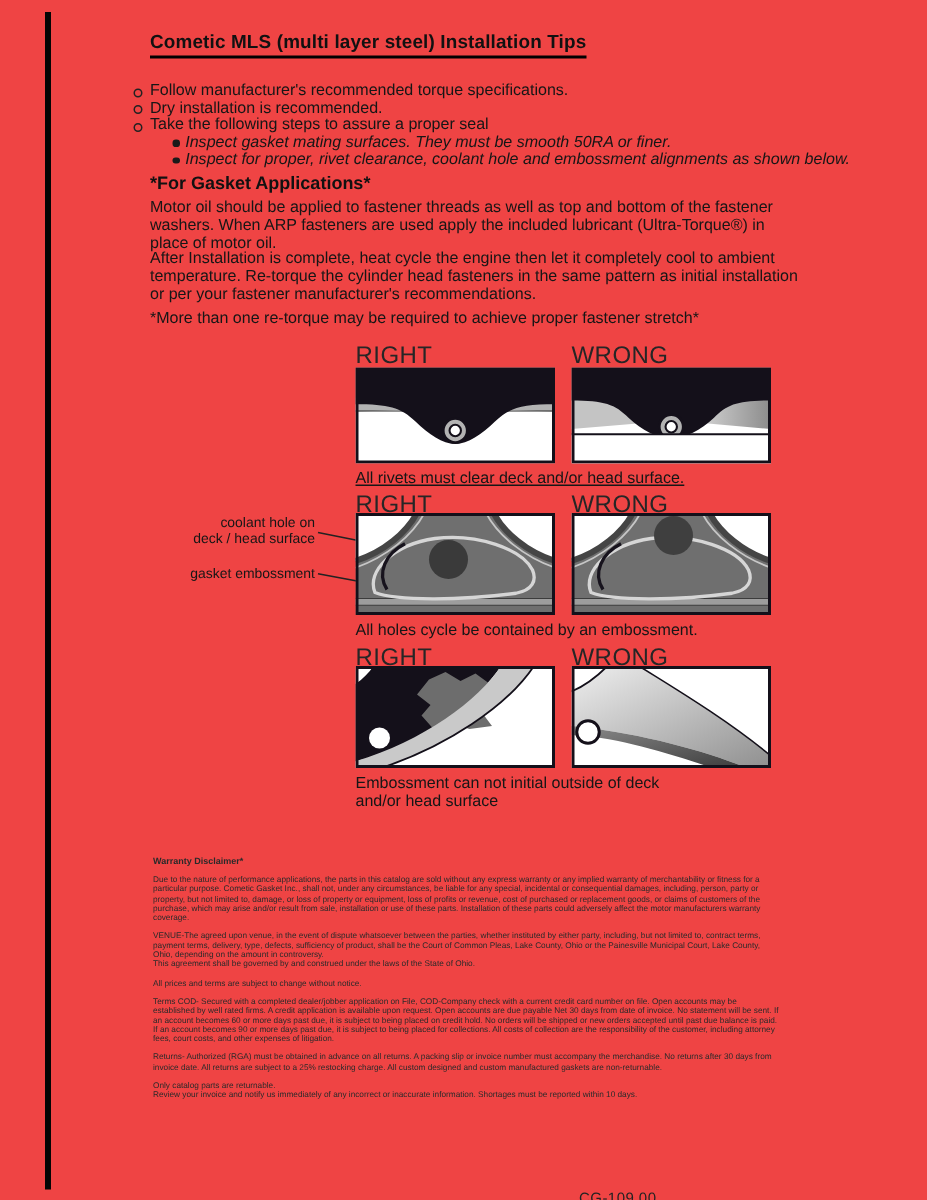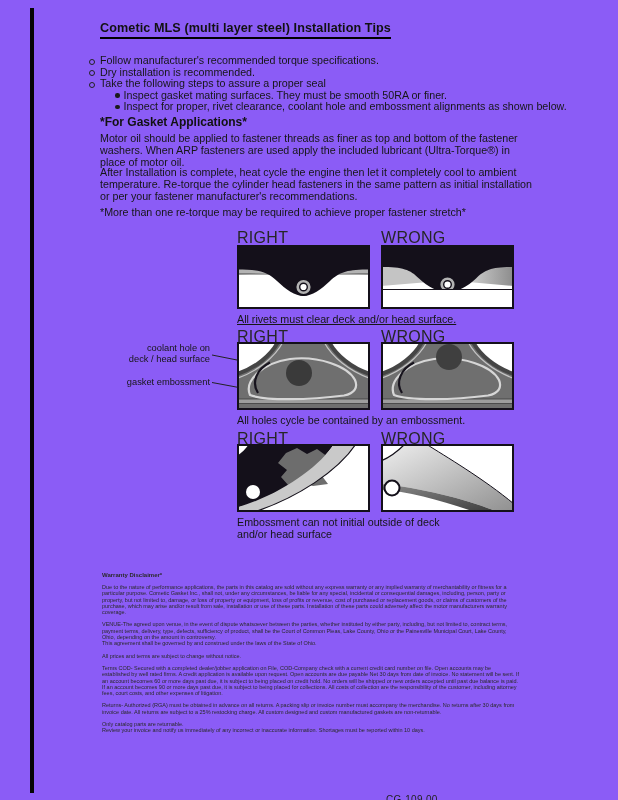--- a/index.html
+++ b/index.html
@@ -1,27 +1,27 @@
 <!DOCTYPE html>
 <html><head>
 <meta charset="utf-8">
 <style>
   html,body{margin:0;padding:0;background:#ffffff;}
   .page{
-    position:relative;width:618px;height:800px;background:#8b5cf6;overflow:hidden;
+    position:relative;width:618px;height:800px;background:#ef4444;overflow:hidden;
     font-family:"Liberation Sans", sans-serif;color:#1c1c1c;
   }
   .scan-bar{position:absolute;left:30px;top:8px;width:3.5px;height:785px;background:#050505;}
   .title{
     position:absolute;left:100px;top:21px;font-size:12.6px;font-weight:bold;color:#111;
     border-bottom:2px solid #000;padding-bottom:2px;letter-spacing:.1px;
   }
   .bullets{position:absolute;left:89px;top:45px;font-size:10.7px;line-height:11.6px;color:#161616;margin-top:10px;}
   .brow{display:flex;align-items:flex-start;}
-  .brow.sub{margin-left:26px;}
+  .brow.sub{margin-left:26px;font-style:italic;}
   .ob{width:4px;height:4px;border:1px solid #222;border-radius:50%;margin:3.5px 5px 0 0;flex:0 0 auto;}
   .fb{width:4.5px;height:4.5px;background:#1a1a1a;border-radius:50%;margin:3.5px 4px 0 0;flex:0 0 auto;}
   .dheading{position:absolute;left:100px;top:115px;font-size:12px;font-weight:bold;color:#111;}
   .para{position:absolute;left:100px;width:434px;font-size:10.7px;line-height:12px;color:#161616;}
   .p1{top:132px;} .p2{top:166px;} .pnote{top:206px;}
   .dg-header{position:absolute;width:133px;font-size:16px;color:#262626;letter-spacing:.3px;}
   .dg-box{position:absolute;width:133px;}
   .dg-caption{position:absolute;left:237px;font-size:10.7px;line-height:12px;color:#161616;}
   .lbl{position:absolute;text-align:right;font-size:9.3px;line-height:10.5px;color:#161616;}
   .lbl1{left:108px;width:102px;top:343px;}
@@ -58,21 +58,21 @@
       <span class="fb"></span>
       <span>Inspect gasket mating surfaces.  They must be smooth 50RA or finer.</span>
     </div>
     <div class="brow sub">
       <span class="fb"></span>
       <span>Inspect for proper, rivet clearance, coolant hole and embossment alignments as shown below.</span>
     </div>
   </div>
 
   <div class="dheading">*For Gasket Applications*</div>
-  <div class="para p1">Motor oil should be applied to fastener threads as finer as top and bottom of the fastener washers. When ARP fasteners are used apply the included lubricant (Ultra-Torque®) in place of motor oil.</div>
+  <div class="para p1">Motor oil should be applied to fastener threads as well as top and bottom of the fastener washers. When ARP fasteners are used apply the included lubricant (Ultra-Torque®) in place of motor oil.</div>
   <div class="para p2">After Installation is complete, heat cycle the engine then let it completely cool to ambient temperature. Re-torque the cylinder head fasteners in the same pattern as initial installation or per your fastener manufacturer's recommendations.</div>
   <div class="para pnote">*More than one re-torque may be required to achieve proper fastener stretch*</div>
 
   <div class="dg-header" style="left:237px;top:229px;">RIGHT</div>
   <div class="dg-header" style="left:381px;top:229px;">WRONG</div>
 
   <svg class="dg-box" style="left:237px;top:245px;" width="133" height="64" viewBox="0 0 133 64">
     <rect x="0" y="0" width="133" height="64" fill="#ffffff"></rect>
     <polygon points="0,20 46,27.5 0,29.5" fill="#b3b3b3"></polygon>
     <polygon points="133,20 87,27.5 133,29.5" fill="#b3b3b3"></polygon>

